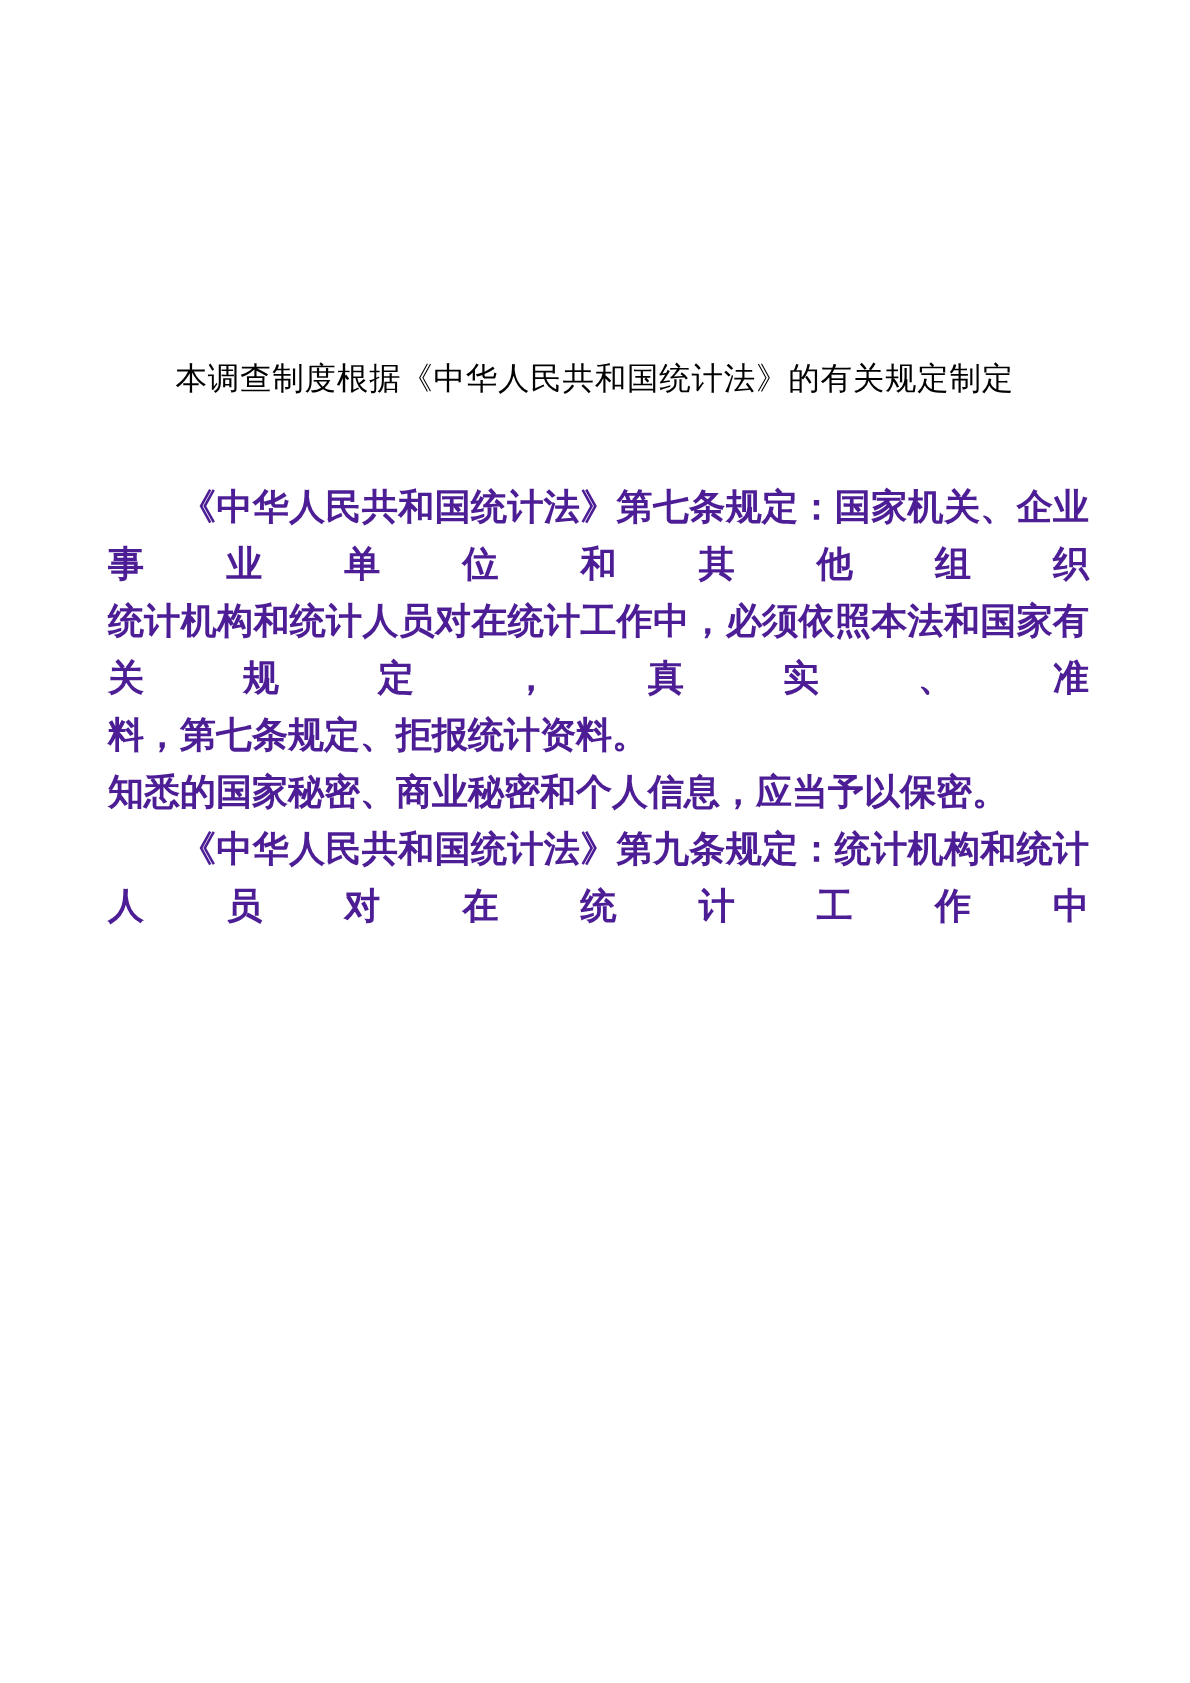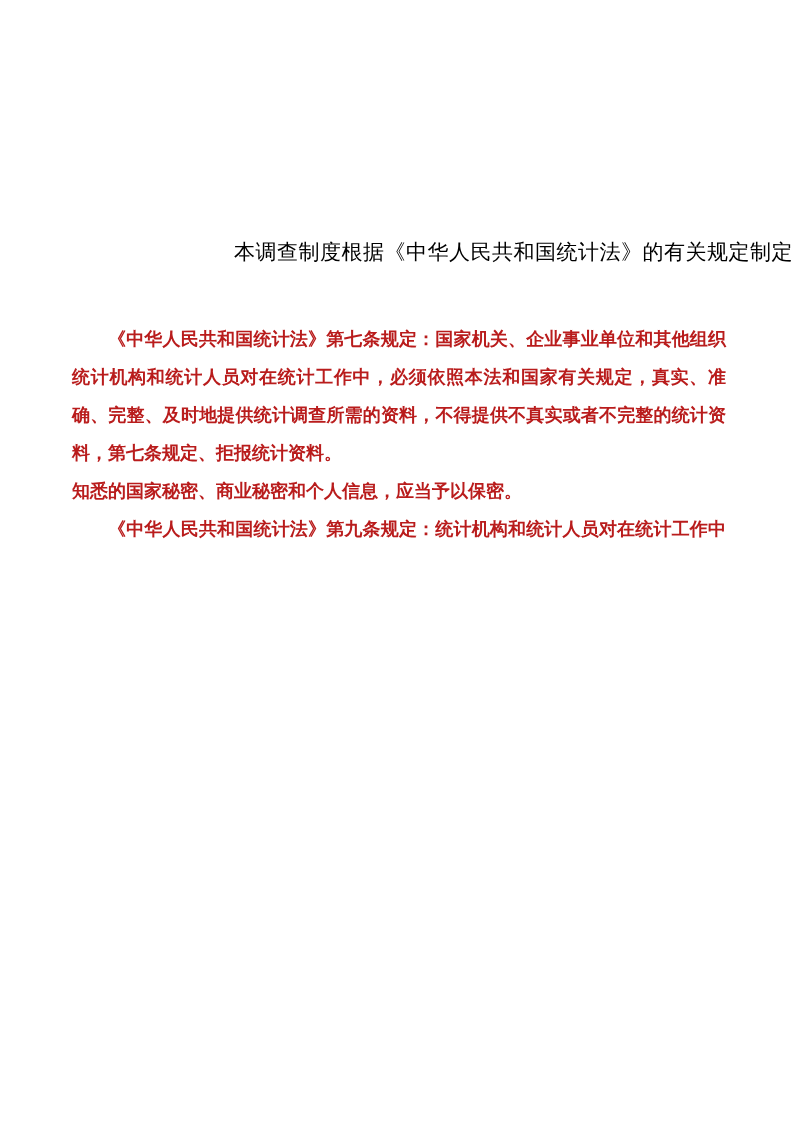--- a/index.html
+++ b/index.html
@@ -19,56 +19,55 @@
     top: 0;
     width: 793px;
     height: 1122px;
     background: #ffffff;
   }
   .doc-title {
     position: absolute;
     top: 237px;
     left: 0;
     width: 793px;
-    text-align: right;
+    text-align: center;
     font-family: "Liberation Serif", "DejaVu Serif", serif;
     font-weight: 400;
     font-size: 21px;
     line-height: 30px;
     color: #000000;
     letter-spacing: 0.5px;
   }
   .paragraph-block {
     position: absolute;
     top: 320px;
     left: 72px;
     width: 654px;
     font-family: "Liberation Sans", "DejaVu Sans", sans-serif;
     font-weight: 700;
-    font-size: 18px;
+    font-size: 24px;
     line-height: 38px;
-    color: #b91c1c;
+    color: #4c1d95;
   }
   .line {
     text-align: justify;
     text-align-last: justify;
   }
   .line.first {
     text-indent: 2em;
   }
   .line.last {
     text-align-last: left;
   }
 </style>
 </head>
 <body>
 
 <div class="page">
   <div class="doc-title">本调查制度根据《中华人民共和国统计法》的有关规定制定</div>
   <div class="paragraph-block">
       <div class="line first">《中华人民共和国统计法》第七条规定：国家机关、企业事业单位和其他组织</div>
       <div class="line">统计机构和统计人员对在统计工作中，必须依照本法和国家有关规定，真实、准</div>
-      <div class="line">确、完整、及时地提供统计调查所需的资料，不得提供不真实或者不完整的统计资</div>
       <div class="line last">料，第七条规定、拒报统计资料。</div>
       <div class="line last">知悉的国家秘密、商业秘密和个人信息，应当予以保密。</div>
       <div class="line first">《中华人民共和国统计法》第九条规定：统计机构和统计人员对在统计工作中</div>
     </div>
 </div>
 
 </body></html>

